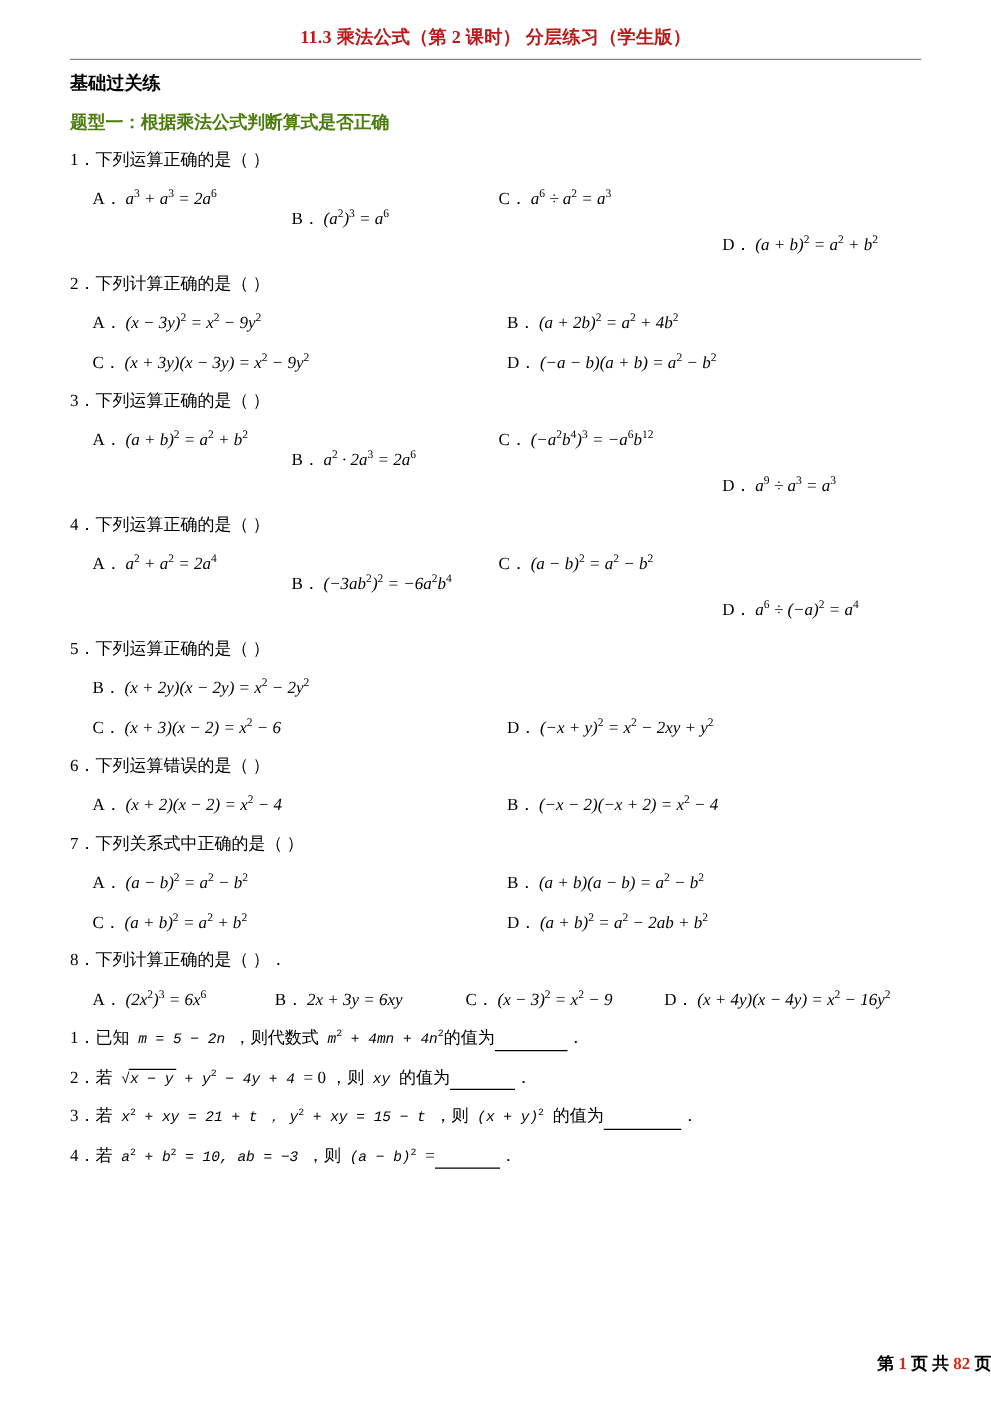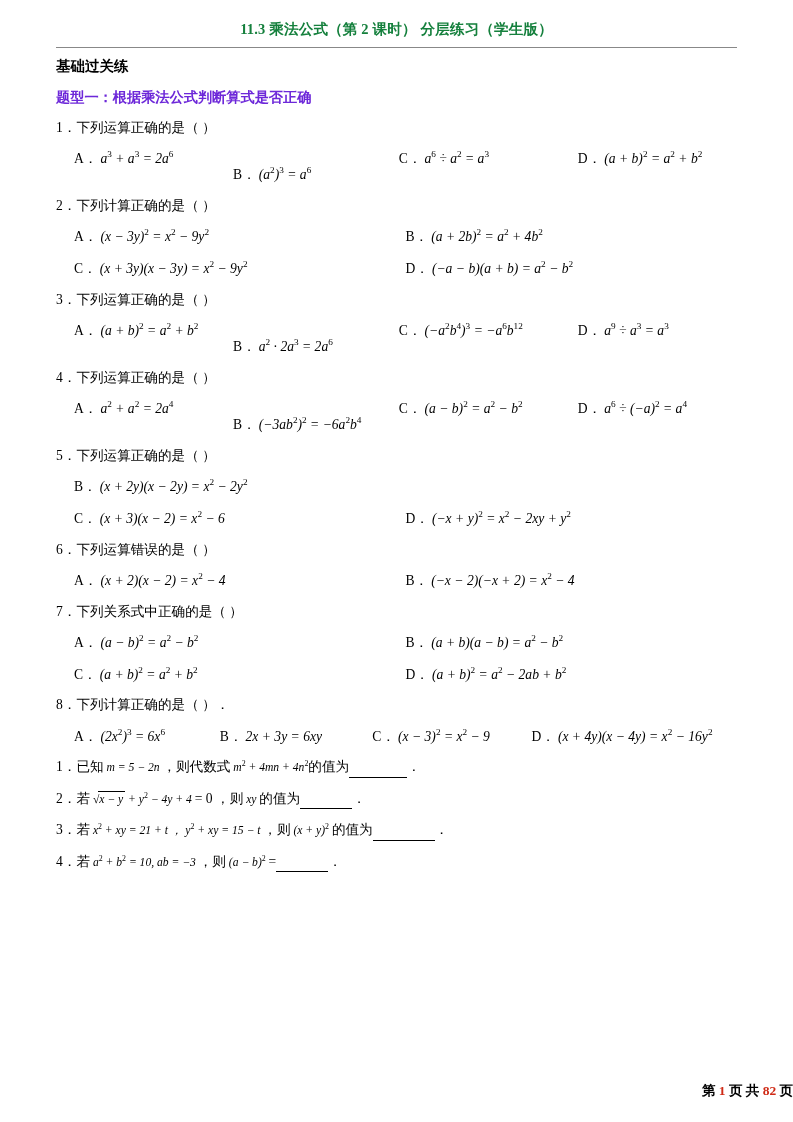--- a/index.html
+++ b/index.html
@@ -16,38 +16,38 @@
   }
   .page {
     width: 793px;
     height: 1122px;
     box-sizing: border-box;
     padding: 18px 56px 0 56px;
     position: relative;
   }
   .doc-title {
     text-align: center;
-    color: #15803d;
+    color: #b91c1c;
     font-weight: bold;
     font-size: 14.5px;
     font-family: "Liberation Serif", serif;
     letter-spacing: 0.2px;
     margin-top: 2px;
   }
   .title-rule {
     border-bottom: 1px solid #888;
     margin: 8px 0 9px 0;
   }
   .section-center {
     font-weight: bold;
     font-size: 14.5px;
     margin-bottom: 12px;
   }
   .type-heading {
-    color: #6d28d9;
+    color: #4d7c0f;
     font-weight: bold;
     font-size: 14.2px;
     margin: 4px 0 12px 0;
   }
   .q-line {
     font-size: 13.6px;
     margin: 0 0 12px 0;
     line-height: 1.35;
   }
   .opt-row {
@@ -60,34 +60,34 @@
     width: 50%;
     box-sizing: border-box;
   }
   .opt-row.four > .opt {
     width: 25%;
     box-sizing: border-box;
   }
   .opt-row.four.wide > .opt:nth-child(1) { width: 24%; }
   .opt-row.four.wide > .opt:nth-child(2) { width: 25%; margin-top: 16px; }
   .opt-row.four.wide > .opt:nth-child(3) { width: 27%; }
-  .opt-row.four.wide > .opt:nth-child(4) { width: 24%; }
+  .opt-row.four.wide > .opt:nth-child(4) { width: 24%; margin-top: 37px; }
   .opt-row.four.q8 > .opt:nth-child(1) { width: 22%; }
   .opt-row.four.q8 > .opt:nth-child(2) { width: 23%; }
   .opt-row.four.q8 > .opt:nth-child(3) { width: 24%; }
   .opt-row.four.q8 > .opt:nth-child(4) { width: 31%; }
   .opt .lbl { margin-right: 3px; }
   .indent { padding-left: 18px; }
   .math {
     font-family: "Liberation Serif", serif;
     font-style: italic;
     text-align: center;
   }
   sup { font-size: 0.68em; vertical-align: super; line-height: 0; font-style: normal;}
-  .sm { font-size: 11.6px; }
+  .sm { font-size: 11.6px; font-family: Liberation Mono, monospace; }
   .sqrt {
     display: inline-block;
     border-top: 1px solid #000;
     padding: 0 2px 0 1px;
     margin-left: -1px;
   }
   .radic { font-style: normal; }
   .footer {
     position: absolute;
     left: 0;

